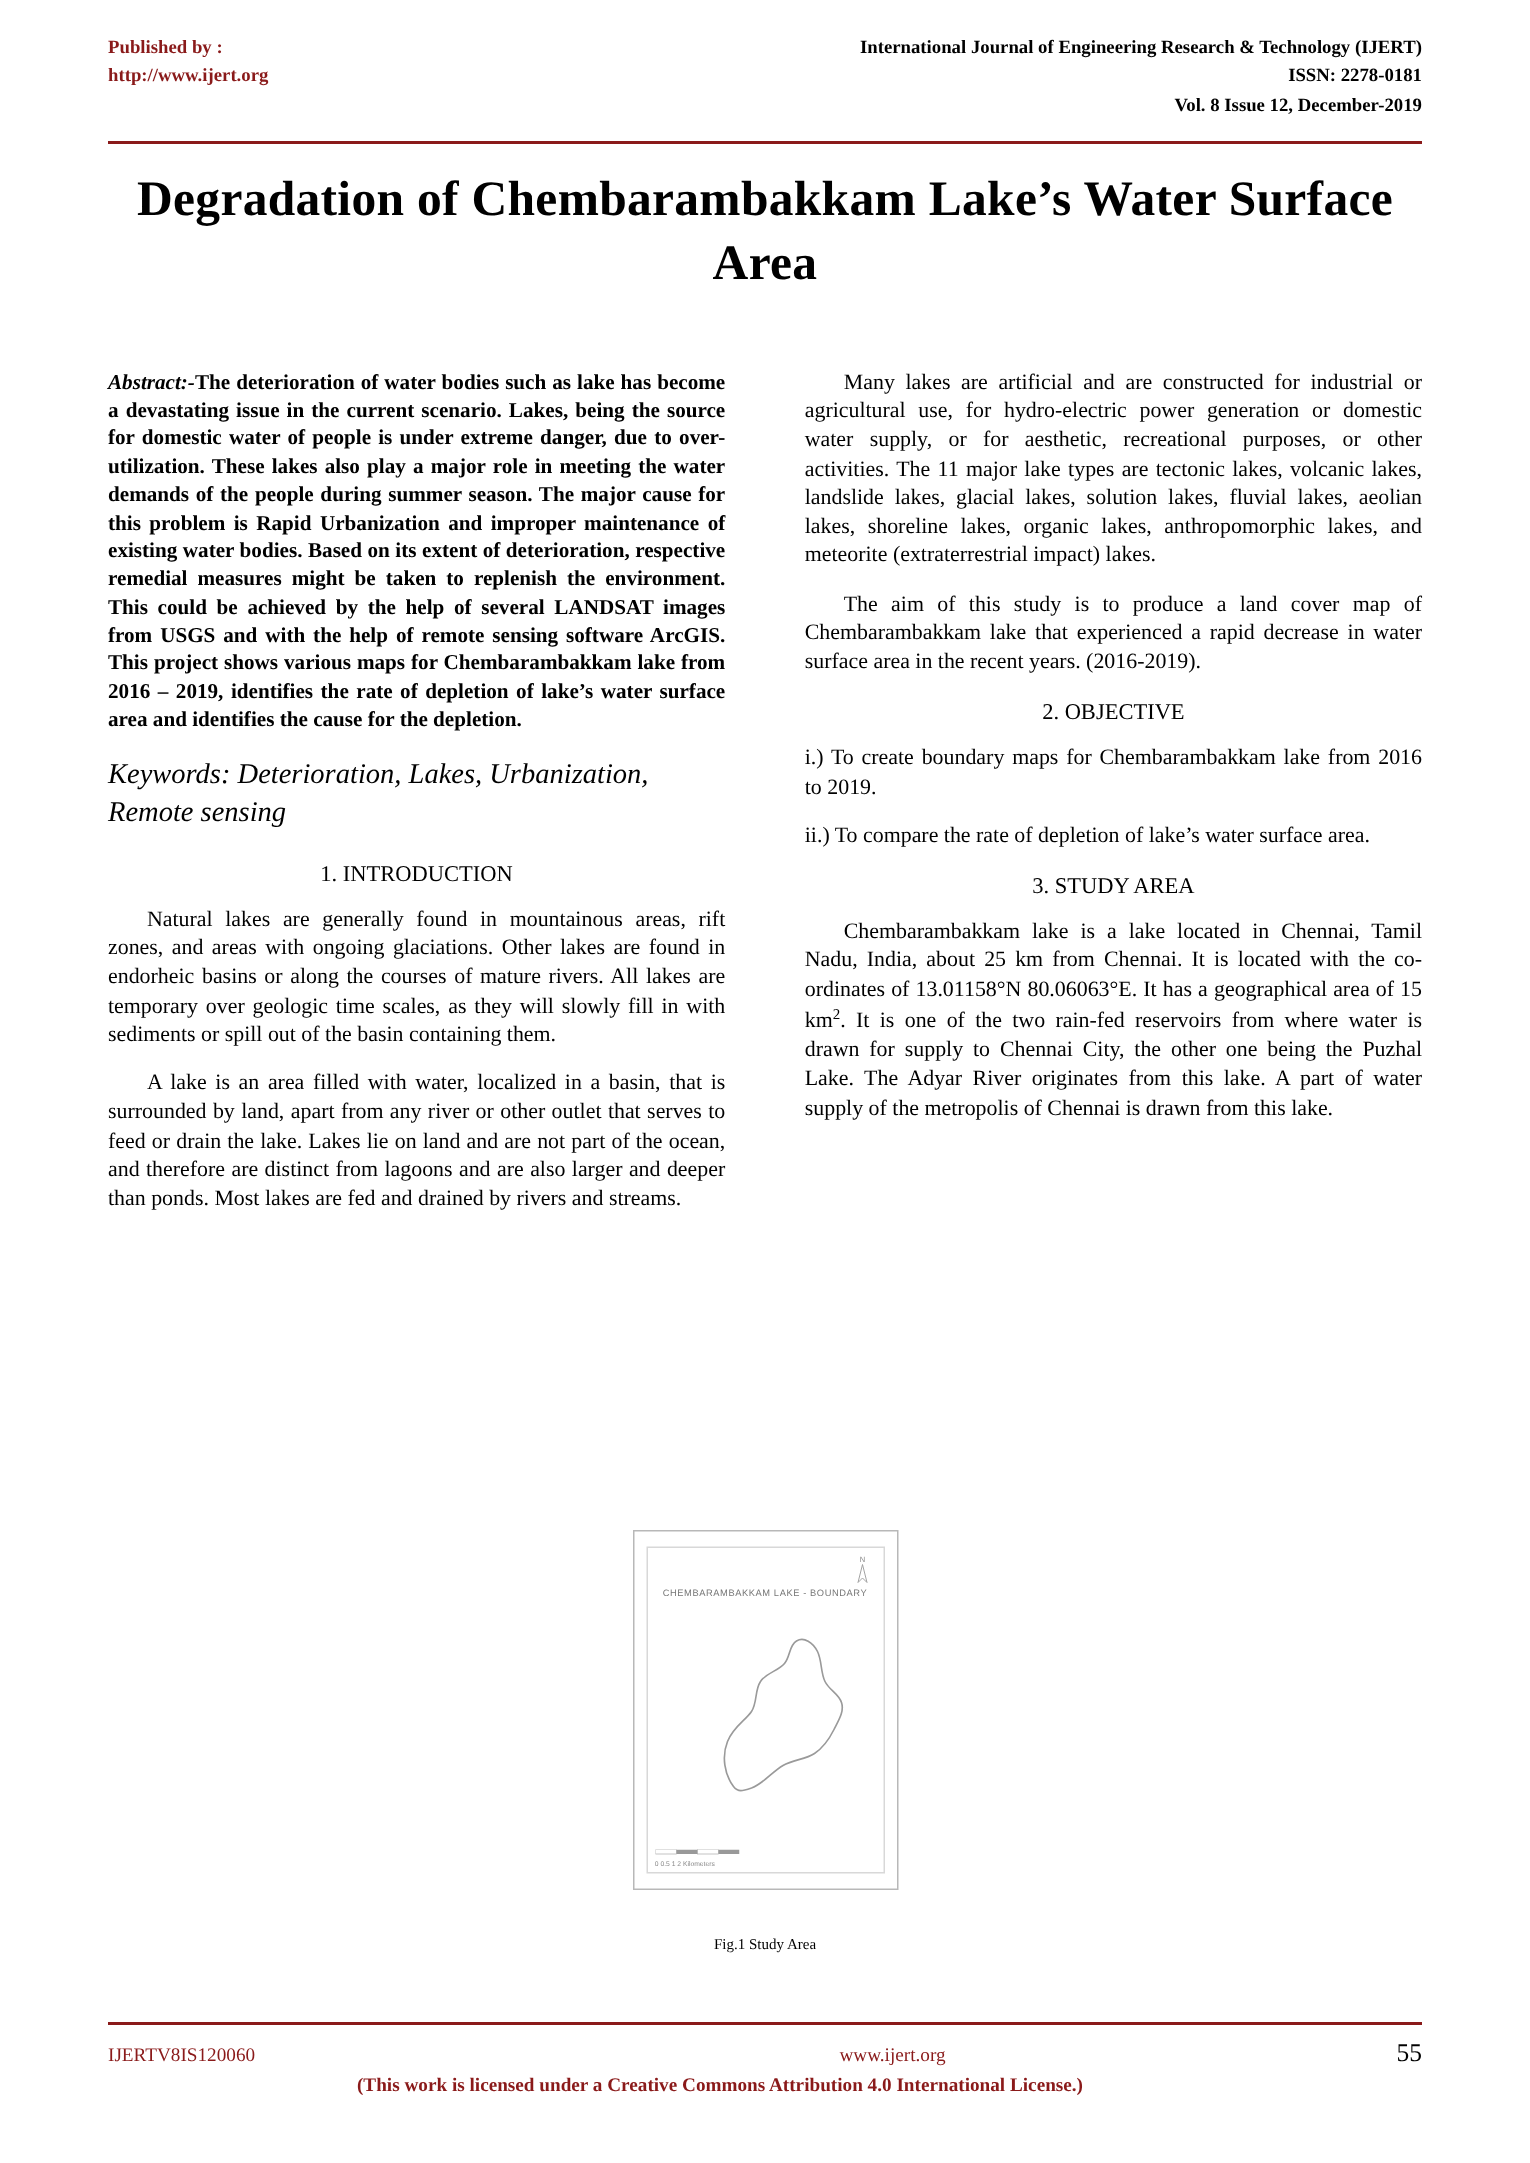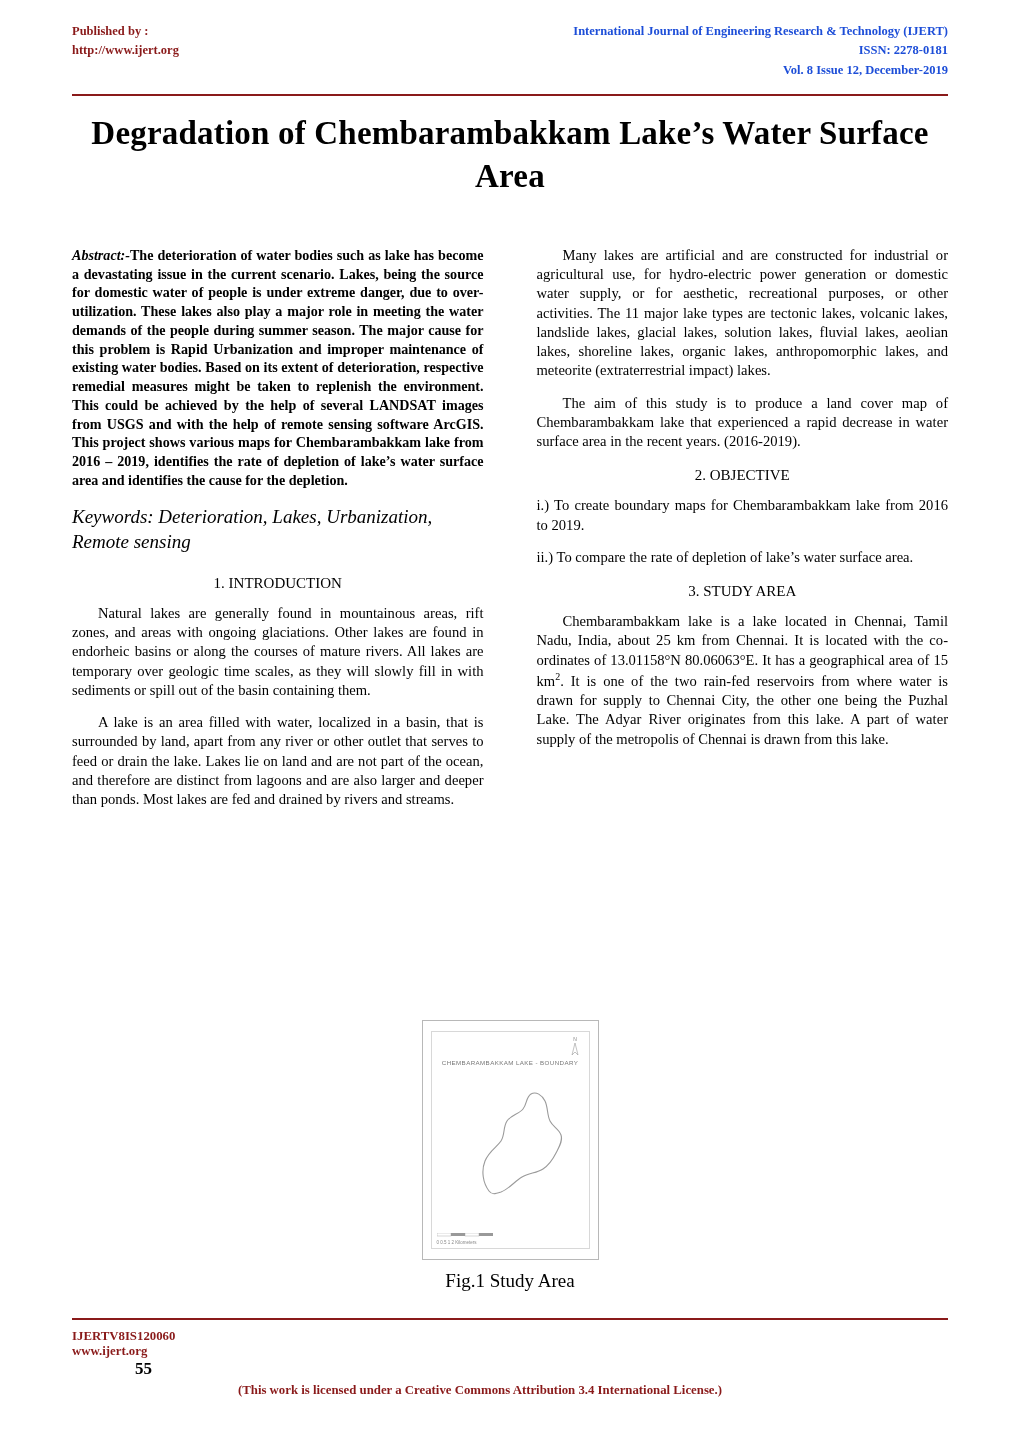--- a/index.html
+++ b/index.html
@@ -33,21 +33,21 @@
   .header-left {
     font-size: 12.5px;
     font-weight: bold;
     color: #8a1a1a;
     line-height: 1.55;
   }
   .header-right {
     text-align: right;
     font-size: 12.5px;
     font-weight: bold;
-    color: #1d4ed8;
+    color: #000000;
     line-height: 1.55;
   }
   .header-rule {
     border-top: 2.5px solid #8a1a1a;
     margin-top: 14px;
   }
 
   
   .title {
     text-align: center;
@@ -146,43 +146,42 @@
   }
   .fig-north {
     position: absolute;
     top: 14px;
     right: 18px;
     font-family: "Liberation Sans", sans-serif;
     font-size: 6px;
     color: #888888;
   }
   .fig-caption {
-    font-size: 19px;
-    margin-top: 6px;
+    font-size: 10px;
+    margin-top: 26px;
   }
 
   
   .footer {
     position: absolute;
     left: 72px;
     right: 72px;
     bottom: 44px;
   }
   .footer-rule {
     border-top: 2.5px solid #8a1a1a;
     margin-bottom: 9px;
   }
   .footer-row {
     display: flex;
     align-items: baseline;
     justify-content: space-between;
     font-size: 12.8px;
-    font-weight: bold;
+    font-weight: normal;
     color: #8a1a1a;
-    flex-direction: column;
   }
   .footer-left { width: 250px; text-align: left; }
   .footer-center { flex: 1; text-align: center; }
   .footer-right { width: 80px; text-align: right; font-size: 17px; color: #000; }
   .footer-license {
     text-align: center;
     font-size: 12.8px;
     font-weight: bold;
     color: #8a1a1a;
     margin-top: 4px;
@@ -261,16 +260,16 @@
     <div class="fig-caption">Fig.1 Study Area</div>
   </div>
 
   <div class="footer">
     <div class="footer-rule"></div>
     <div class="footer-row">
       <div class="footer-left">IJERTV8IS120060</div>
       <div class="footer-center">www.ijert.org</div>
       <div class="footer-right">55</div>
     </div>
-    <div class="footer-license">(This work is licensed under a Creative Commons Attribution 3.4 International License.)</div>
+    <div class="footer-license">(This work is licensed under a Creative Commons Attribution 4.0 International License.)</div>
   </div>
 
 </div>
 
 </body></html>

